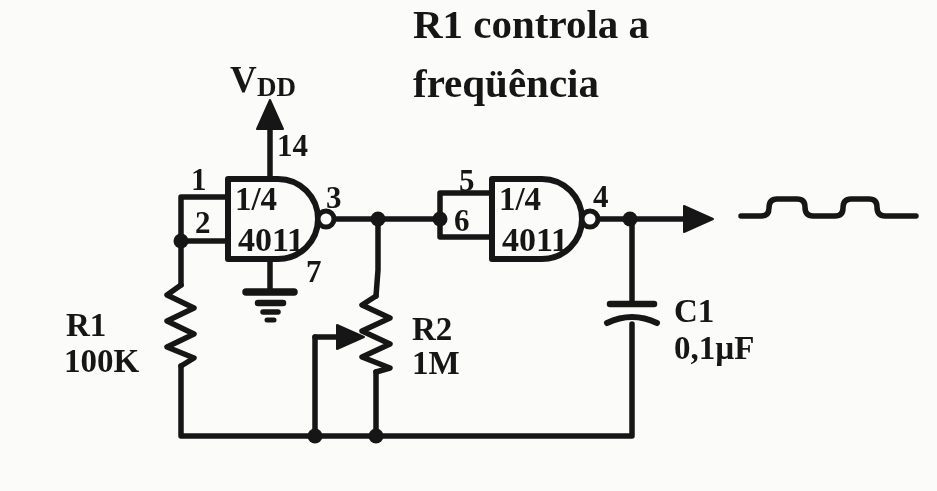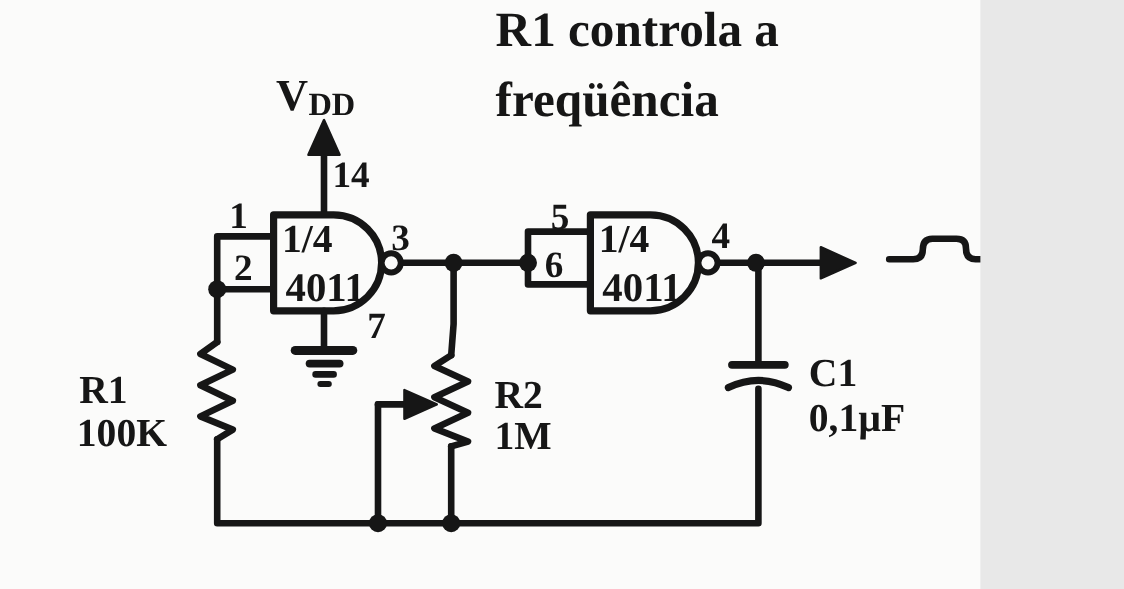--- a/index.html
+++ b/index.html
@@ -1,19 +1,19 @@
 <!DOCTYPE html>
 <html style="--ink: #161616; --paper: #fbfbfa;"><head>
 <meta charset="utf-8">
 <style>
   :root { --ink:#161616; --paper:#fbfbfa; }
   * { margin:0; padding:0; box-sizing:border-box; }
   body { background:#e8e8e8; font-family:"Liberation Serif","DejaVu Serif",serif; }
   .page {
-    position:relative; width:817px; height:491px;
+    position:relative; width:937px; height:491px;
     background:var(--paper); overflow:hidden;
   }
   svg { position:absolute; left:0; top:0; }
   .wire { stroke:var(--ink); stroke-width:5.5; fill:none; stroke-linecap:round; stroke-linejoin:round; }
   .body { stroke:var(--ink); stroke-width:6; fill:none; stroke-linejoin:round; }
   .bubble { stroke:var(--ink); stroke-width:5; fill:var(--paper); }
   .dot { fill:var(--ink); stroke:none; }
   .arrowhead { fill:var(--ink); stroke:var(--ink); stroke-width:2; stroke-linejoin:round; }
   .txt { fill:var(--ink); font-family:"Liberation Serif","DejaVu Serif",serif; font-weight:bold; }
   .t40 { font-size:41px; }

